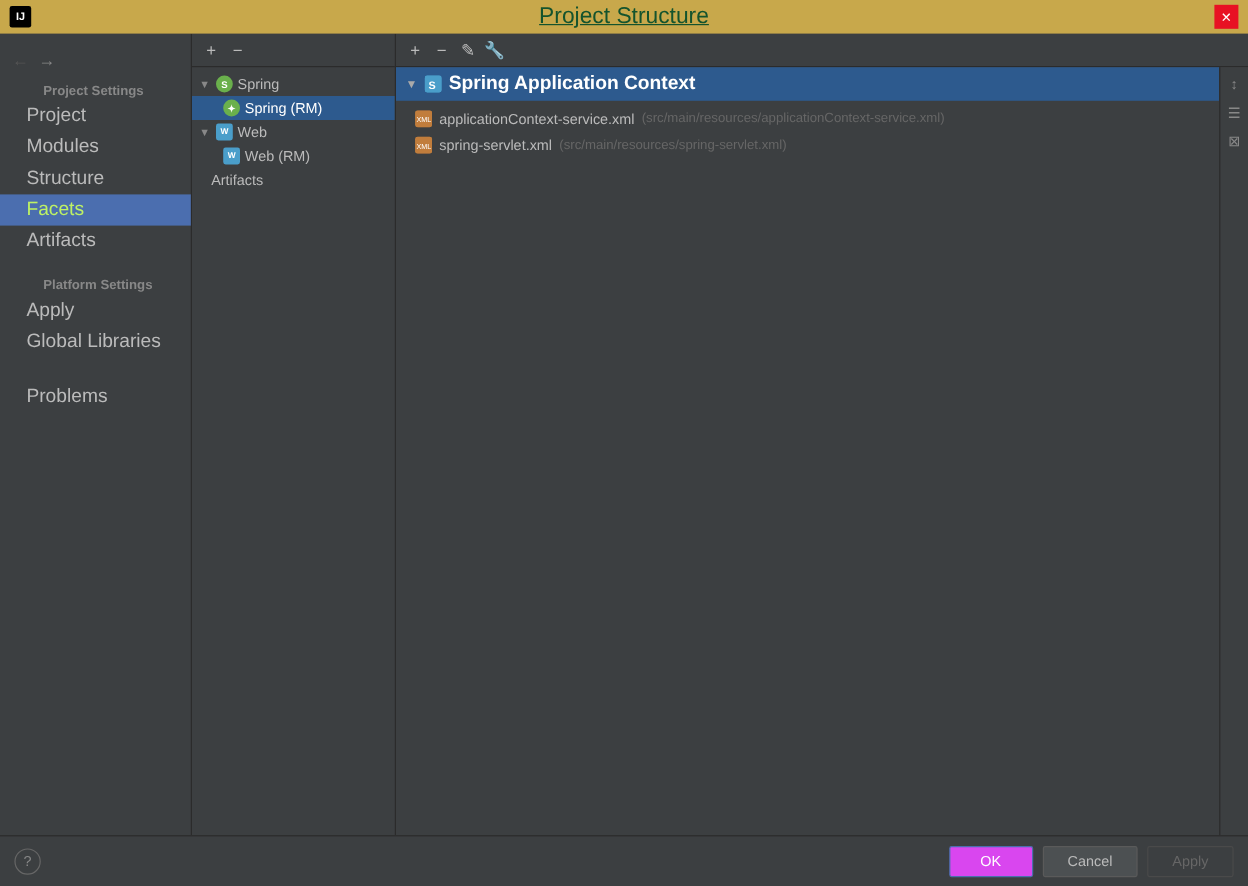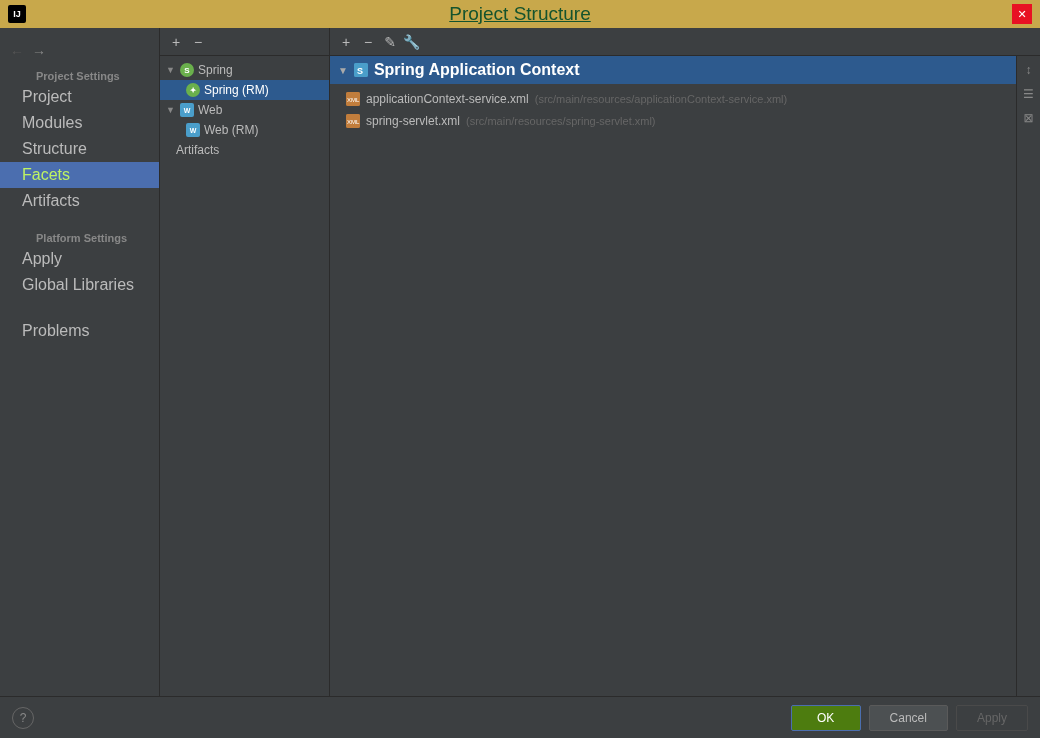--- a/index.html
+++ b/index.html
@@ -352,21 +352,21 @@
       padding: 5px 20px;
       border: 1px solid #5a5a5a;
       background: #4c5052;
       color: #bbbbbb;
       cursor: pointer;
       font-size: 12px;
       border-radius: 2px;
       min-width: 70px;
     }
     .dialog-btn.primary {
-      background: #4d7c0f;
+      background: #d946ef;
       border-color: #4b6eaf;
       color: #ffffff;
     }
     .dialog-btn.disabled {
       color: #666666;
       background: #3c3f41;
       border-color: #4a4a4a;
       cursor: default;
     }
 

